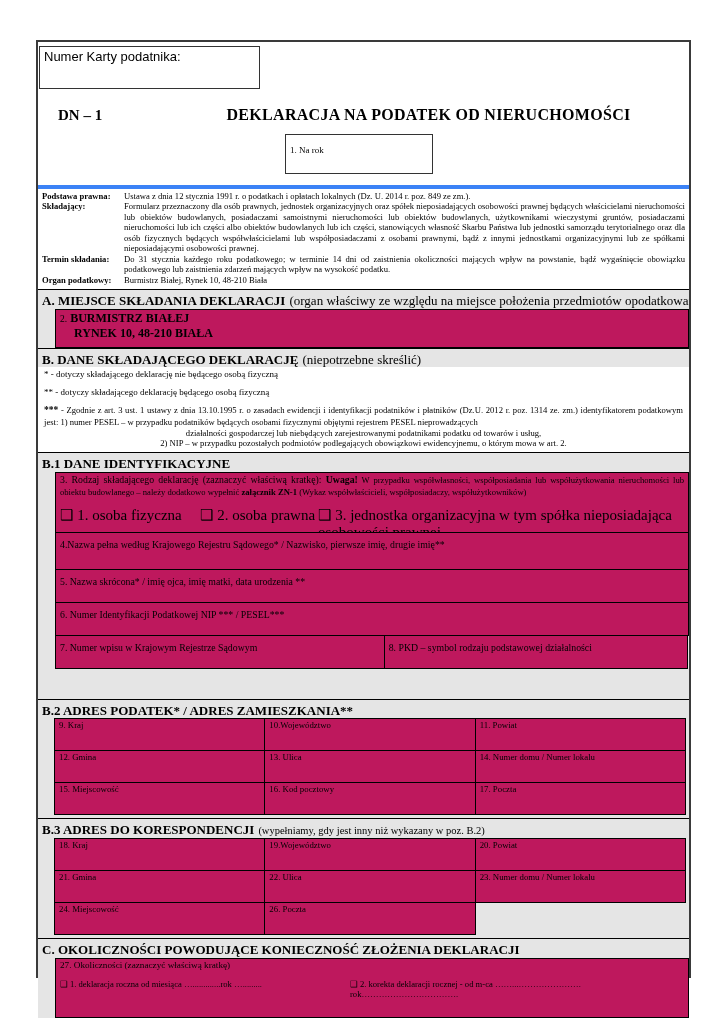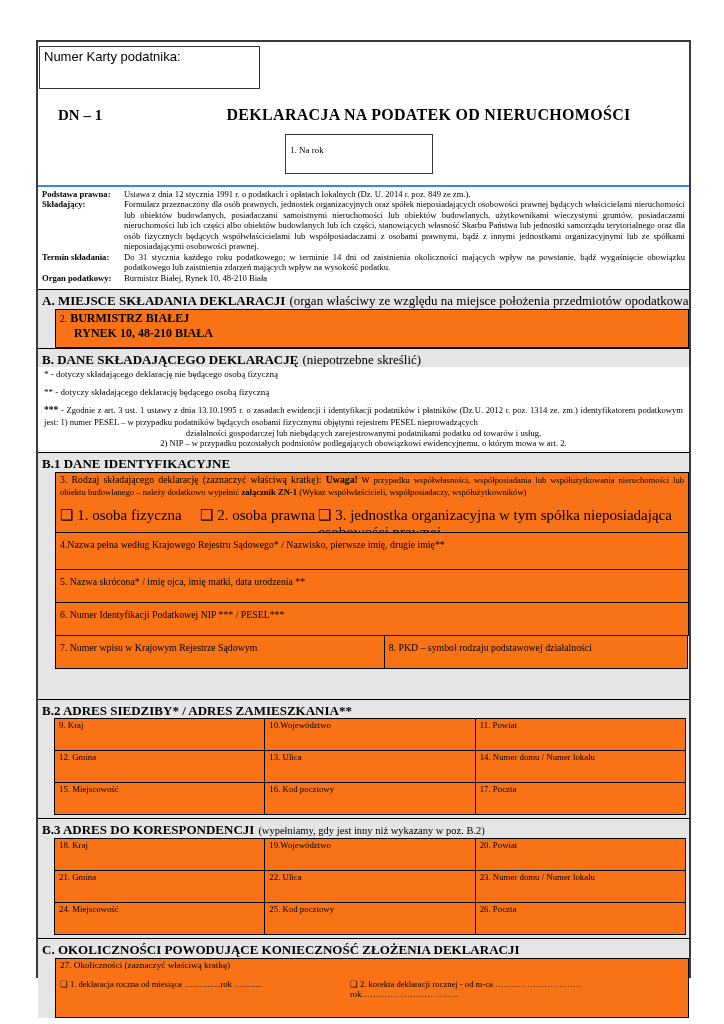--- a/index.html
+++ b/index.html
@@ -10,35 +10,35 @@
   
   .card-box{position:absolute;left:1px;top:4px;width:221px;height:43px;
             border:1px solid #333;box-sizing:border-box;padding:2px 4px;
             font-family:"Liberation Sans", sans-serif;font-size:13px;}
   .head-row{position:absolute;left:0;top:64px;width:100%;display:flex;align-items:baseline;}
   .form-code{flex:0 0 150px;padding-left:20px;font-weight:bold;font-size:15px;}
   .form-title{flex:1;text-align:center;font-weight:bold;font-size:16px;letter-spacing:.3px;padding-right:40px;}
   .year-box{position:absolute;left:247px;top:92px;width:148px;height:40px;
             border:1px solid #333;box-sizing:border-box;padding:10px 4px;font-size:9px;}
   
-  .legal{position:absolute;left:0;top:143px;width:100%;border-top:2px solid #3b82f6;
+  .legal{position:absolute;left:0;top:143px;width:100%;border-top:4px solid #3b82f6;
          box-sizing:border-box;padding:2px 4px 0 4px;font-size:8.6px;line-height:1.22;font-family:Liberation Serif, serif;}
   .legal-row{display:flex;}
   .legal-label{flex:0 0 82px;font-weight:bold;}
   .legal-text{flex:1;text-align:justify;}
   
   .sec{position:absolute;left:0;width:100%;box-sizing:border-box;
        background:#e5e5e5;border-top:1px solid #000;border-bottom:1px solid #000;
        padding:1px 4px;white-space:nowrap;overflow:hidden;}
   .sec b{font-size:13px;}
   .sec .note{font-size:13px;}
   
   .gut{position:absolute;left:0;width:100%;box-sizing:border-box;
        background:#e5e5e5;padding-left:17px;}
-  .wbox{background:#f97316;border:1px solid #000;box-sizing:border-box;
+  .wbox{background:#be185d;border:1px solid #000;box-sizing:border-box;
         padding:1px 4px;position:relative;}
   .flabel{font-size:9.8px;}
   .fsmall{font-size:8.6px;}
   .footnotes{position:absolute;left:0;width:100%;box-sizing:border-box;
              padding:2px 6px;font-size:9px;background:#fff;}
   .fn3{font-size:8.6px;text-align:justify;line-height:1.25;}
   .fn3 .c{display:block;text-align:center;}
   .cbrow{display:flex;font-size:15px;margin-top:8px;}
   .cb{cursor:pointer;}
   .grid3{display:flex;flex-wrap:wrap;}
@@ -157,21 +157,21 @@
         <div class="wbox" style="width:52%;height:34px;">
           <span class="flabel">7. Numer wpisu w Krajowym Rejestrze Sądowym</span>
         </div>
         <div class="wbox" style="width:48%;height:34px;margin-left:-1px;">
           <span class="flabel">8. PKD – symbol rodzaju podstawowej działalności</span>
         </div>
       </div>
     </div>
 
     <div class="sec" style="top:657px;">
-      <b>B.2  ADRES SIEDZIBY* / ADRES ZAMIESZKANIA**</b>
+      <b>B.2  ADRES PODATEK* / ADRES ZAMIESZKANIA**</b>
     </div>
 
     <div class="gut" style="top:677px;height:99px;">
       <div class="grid3">
         <div class="wbox"><span>9. Kraj</span></div>
         <div class="wbox"><span>10.Województwo</span></div>
         <div class="wbox"><span>11. Powiat</span></div>
         <div class="wbox"><span>12. Gmina</span></div>
         <div class="wbox"><span>13. Ulica</span></div>
         <div class="wbox"><span>14. Numer domu / Numer lokalu</span></div>
@@ -188,21 +188,20 @@
 
     <div class="gut" style="top:797px;height:99px;">
       <div class="grid3">
         <div class="wbox"><span>18. Kraj</span></div>
         <div class="wbox"><span>19.Województwo</span></div>
         <div class="wbox"><span>20. Powiat</span></div>
         <div class="wbox"><span>21. Gmina</span></div>
         <div class="wbox"><span>22. Ulica</span></div>
         <div class="wbox"><span>23. Numer domu / Numer lokalu</span></div>
         <div class="wbox"><span>24. Miejscowość</span></div>
-        <div class="wbox"><span>25. Kod pocztowy</span></div>
         <div class="wbox"><span>26. Poczta</span></div>
       </div>
     </div>
 
     <div class="sec" style="top:896px;">
       <b>C. OKOLICZNOŚCI POWODUJĄCE KONIECZNOŚĆ ZŁOŻENIA DEKLARACJI</b>
     </div>
 
     <div class="gut" style="top:916px;height:60px;">
       <div class="wbox" style="height:60px;">

